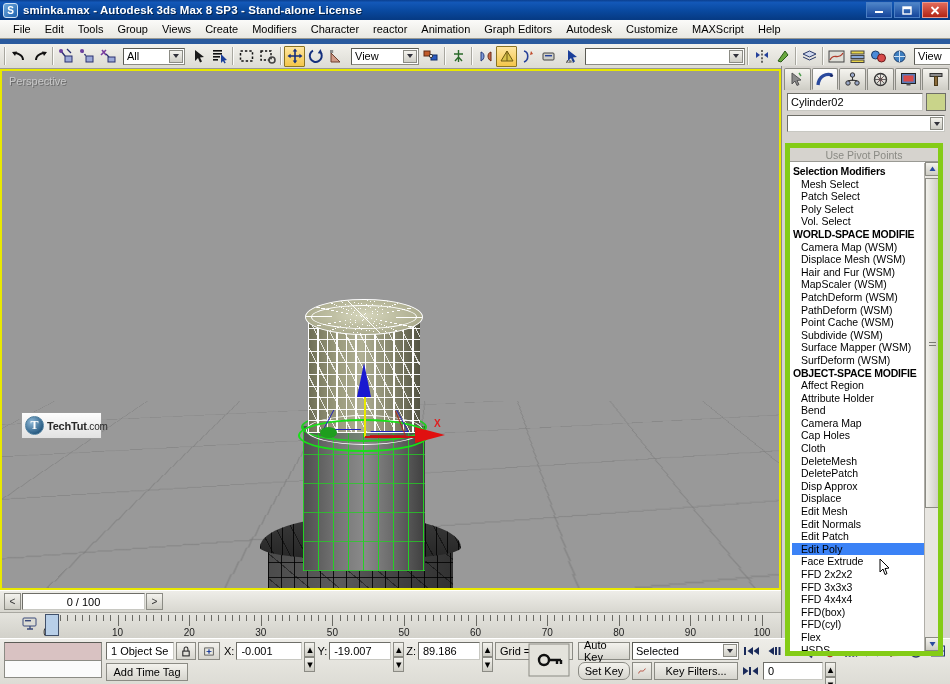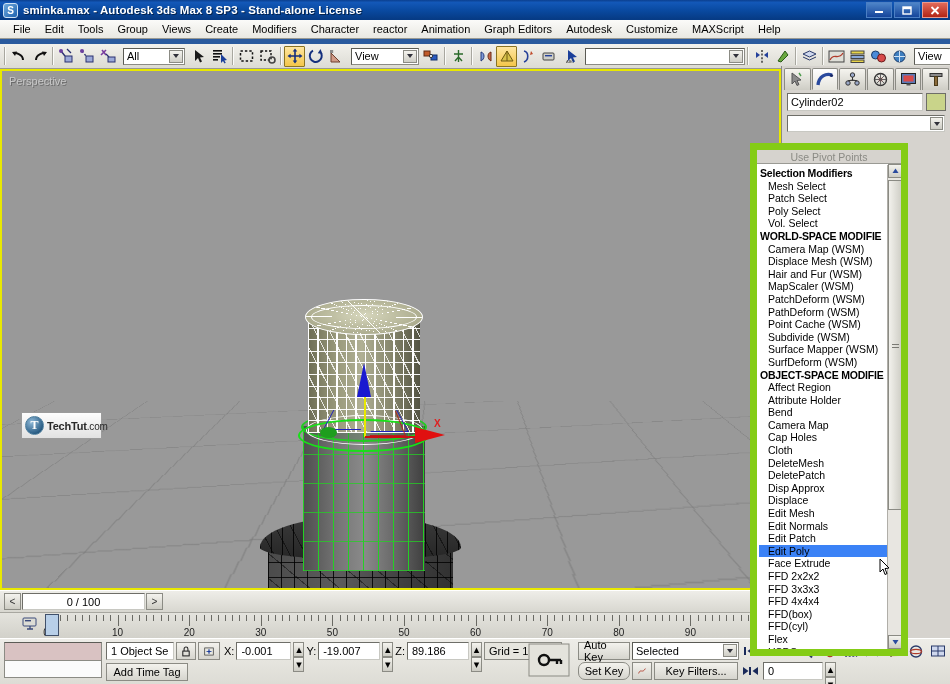--- a/index.html
+++ b/index.html
@@ -236,22 +236,22 @@
     border:1px solid #6e6e68; border-right-color:#c8c8c2; border-bottom-color:#c8c8c2;
     position:relative;
   }
   .cpmodbox .arrow {
     position:absolute; right:1px; top:1px; width:13px; height:13px;
     background:linear-gradient(180deg,#f4f3ee,#cdccc4); border:1px solid #8b8b84;
     display:flex;align-items:center;justify-content:center;
   }
   
   #modList {
-    position:absolute; left:750px; top:143px; width:158px; height:513px;
-    background:#fff; border:7px solid #84cc16; z-index:30; overflow:hidden;
+    position:absolute; left:785px; top:143px; width:158px; height:513px;
+    background:#fff; border:5px solid #84cc16; z-index:30; overflow:hidden;
     font-size:10.5px;
   }
   .mlhead {
     height:14px; background:#d6d3ce; color:#8a8a84; font-size:10.5px;
     display:flex; align-items:center; justify-content:center;
     border-bottom:1px solid #9a9a94;
   }
   .mlscrollarea { position:absolute; left:0; top:15px; right:14px; bottom:0; padding:2px 0 0 2px; }
   .mlrow { height:12.6px; line-height:12.6px; padding-left:2px; white-space:nowrap; font-size:10.5px; }
   .mlrow.hdr { font-weight:bold; padding-left:1px; letter-spacing:-.2px; }
@@ -872,21 +872,21 @@
           </svg>
       </div>
       <div class="groupBtn" style="width:22px;">
         <svg width="14" height="13" viewBox="0 0 14 13">
             <rect x="1" y="1.5" width="12" height="10" fill="#e8e8e0" stroke="#333"></rect>
             <path d="M7 3 L7 10 M3.5 6.5 L10.5 6.5" stroke="#1a3a9a" stroke-width="1.2"></path>
             <circle cx="7" cy="6.5" r="1.5" fill="#1a3a9a"></circle>
           </svg>
       </div>
       <span style="font-size:11px;margin-left:2px;">X:</span>
-      <div class="sbField" style="width:55px;">-0.001</div>
+      <div class="sbField" style="width:66px;">-0.001</div>
       <div class="spin">
           <div>▴</div>
           <div>▾</div>
         </div>
       <span style="font-size:11px;">Y:</span>
       <div class="sbField" style="width:62px;">-19.007</div>
       <div class="spin">
           <div>▴</div>
           <div>▾</div>
         </div>

